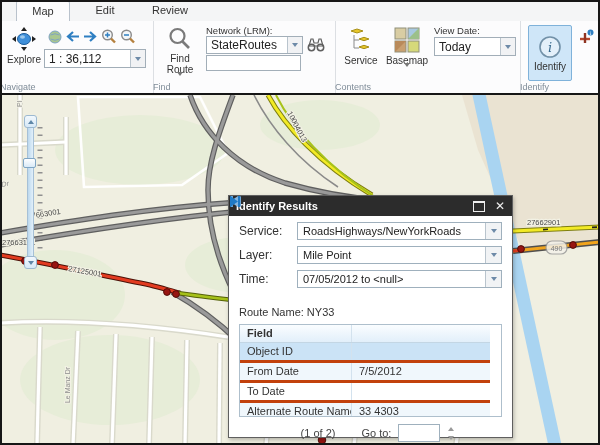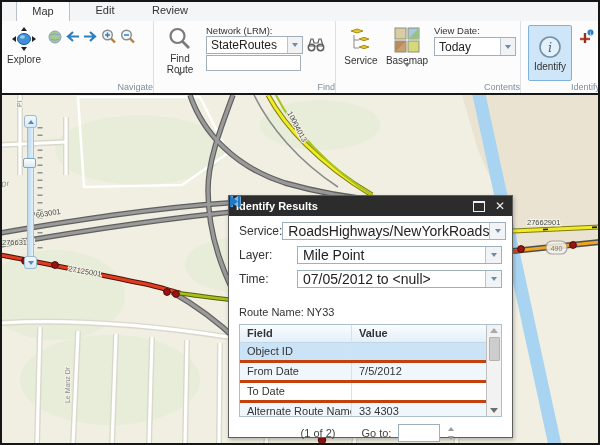--- a/index.html
+++ b/index.html
@@ -8,21 +8,21 @@
   .frame{position:absolute;inset:0;border:2px solid #161616;pointer-events:none;z-index:60;}
 
   
   .tabbar{position:absolute;left:0;top:0;width:600px;height:21px;background:#f4f5f6;border-bottom:1px solid #c9d1d9;}
   .tab{position:absolute;top:1px;height:19px;line-height:19px;text-align:center;font-size:11px;color:#333;cursor:default;}
   .tab.active{background:#fcfcfd;border:1px solid #b9c2cc;border-bottom:1px solid #fcfcfd;border-radius:2px 2px 0 0;top:1px;height:20px;}
 
   
   .ribbon{position:absolute;left:0;top:21px;width:600px;height:72px;background:#fcfcfd;}
   .rgroup{position:absolute;top:0;height:72px;border-right:1px solid #dcdfe3;}
-  .rgroup .glabel{position:absolute;bottom:1px;left:0;right:0;text-align:right;font-size:9px;color:#7f8c98;margin-left:36px;}
+  .rgroup .glabel{position:absolute;bottom:1px;left:0;right:0;text-align:left;font-size:9px;color:#7f8c98;}
   .rbtn{position:absolute;display:flex;flex-direction:column;align-items:center;justify-content:flex-start;font-size:10px;color:#333;cursor:default;}
   .rbtn .cap{margin-top:1px;line-height:10px;text-align:center;}
   .combo{position:absolute;background:#fff;border:1px solid #a2aeb8;display:flex;align-items:center;font-size:12px;color:#222;}
   .combo .ctext{flex:1;padding-left:4px;white-space:nowrap;overflow:hidden;}
   .combo .carrow{width:14px;align-self:stretch;background:#f1f2f4;border-left:1px solid #b9c4cd;display:flex;align-items:center;justify-content:center;}
   .tri-d{width:0;height:0;border-left:3.5px solid transparent;border-right:3.5px solid transparent;border-top:4px solid #6d8aa8;}
   .iconbtn{display:flex;align-items:center;justify-content:center;cursor:default;}
 
   
   .mapline{position:absolute;left:0;top:93px;width:600px;height:2px;background:#161616;}
@@ -43,24 +43,24 @@
   
   .dialog{position:absolute;left:228px;top:100px;width:285px;height:243px;background:#fff;border:1px solid #5f5f5f;box-sizing:border-box;z-index:10;box-shadow:1px 2px 4px rgba(0,0,0,.25);}
   .d-title{height:20px;background:#2c2c2c;color:#fff;font-size:11px;font-weight:bold;display:flex;align-items:center;padding:0 7px;}
   .d-title .spacer{flex:1;}
   .d-max{width:10px;height:8px;border:1px solid #eee;border-top:2px solid #eee;margin-right:10px;}
   .d-close{color:#eee;font-size:12px;font-weight:bold;line-height:12px;}
   .d-body{padding:6px 10px 0;}
   .d-row{display:flex;align-items:center;margin-bottom:6px;}
   .d-row .dlab{width:58px;font-size:12px;color:#333;}
   .d-combo{flex:1;height:18px;border:1px solid #9fb0bd;display:flex;align-items:center;box-sizing:border-box;background:#fff;}
-  .d-combo .ctext{flex:1;padding-left:5px;font-size:14px;color:#222;white-space:nowrap;overflow:hidden;}
+  .d-combo .ctext{flex:1;padding-left:5px;font-size:11px;color:#222;white-space:nowrap;overflow:hidden;}
   .d-combo .carrow{width:15px;align-self:stretch;background:#f1f3f5;border-left:1px solid #b9c4cd;display:flex;align-items:center;justify-content:center;}
   .d-route{font-size:11px;color:#333;margin:18px 0 6px;}
-  .d-tablewrap{border:1px solid #aebfcc;height:91px;display:flex;overflow:hidden;}
+  .d-tablewrap{border:1px solid #aebfcc;height:91px;display:flex;overflow:hidden;flex-direction:column;}
   .d-grid{width:250px;}
   .t-hrow{display:flex;height:17px;background:linear-gradient(#fafdff,#e2effa);border-bottom:1px solid #c3d6e4;}
   .t-hcell{font-size:11px;font-weight:bold;color:#333;line-height:17px;padding-left:7px;box-sizing:border-box;}
   .t-row{display:flex;height:17px;border-bottom:3px solid #c2410c;}
   .t-cell{font-size:11px;color:#333;line-height:16px;padding-left:7px;box-sizing:border-box;white-space:nowrap;overflow:hidden;}
   .c1{width:112px;border-right:1px solid #d3e2ee;}
   .c2{flex:1;}
   .sel{background:#cbe3f6;}
   .alt{background:#f0f7fc;}
   .d-scroll{width:15px;background:#f2f2f2;border-left:1px solid #c0c0c0;display:flex;flex-direction:column;align-items:center;box-sizing:border-box;}
@@ -126,20 +126,26 @@
             </svg>
         </span>
         <span class="iconbtn">
           <svg width="16" height="15">
               <circle cx="6.5" cy="6" r="4.8" fill="#f3f6f8" stroke="#8a8a8a" stroke-width="1.4"></circle>
               <path d="M10,9.5 L14,13.5" stroke="#b5813f" stroke-width="2.4"></path>
               <path d="M4,6 H9" stroke="#2e7fc2" stroke-width="1.5"></path>
             </svg>
         </span>
       </div>
+      <div class="combo" style="left:44px;top:28px;width:100px;height:17px;">
+        <span class="ctext">1 : 36,112</span>
+        <span class="carrow">
+            <span class="tri-d"></span>
+          </span>
+      </div>
       <div class="glabel">Navigate</div>
     </div>
 
     <div class="rgroup" style="left:153px;width:182px;">
       <div class="rbtn" style="left:7px;top:6px;width:40px;">
         <span>
           <svg width="24" height="24" viewBox="0 0 24 24">
               <circle cx="9.5" cy="9" r="7" fill="none" stroke="#7a7a7a" stroke-width="2.2"></circle>
               <path d="M14.5,14.5 L21,21" stroke="#7a7a7a" stroke-width="2.6"></path>
             </svg>
@@ -378,21 +384,20 @@
                 <span class="tri-d"></span>
               </span>
           </div>
         </div>
         <div class="d-route">Route Name: NY33</div>
 
         <div class="d-tablewrap">
           <div class="d-grid">
             <div class="t-hrow">
               <div class="t-hcell c1">Field</div>
-              <div class="t-hcell c2">Value</div>
             </div>
             <div class="t-row sel">
               <div class="t-cell c1">Object ID</div>
             </div>
             <div class="t-row alt">
               <div class="t-cell c1">From Date</div>
               <div class="t-cell c2">7/5/2012</div>
             </div>
             <div class="t-row">
               <div class="t-cell c1">To Date</div>

